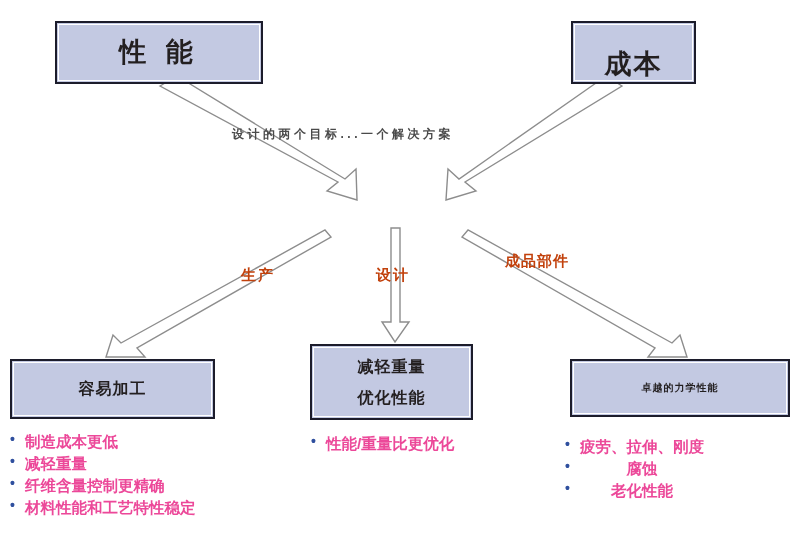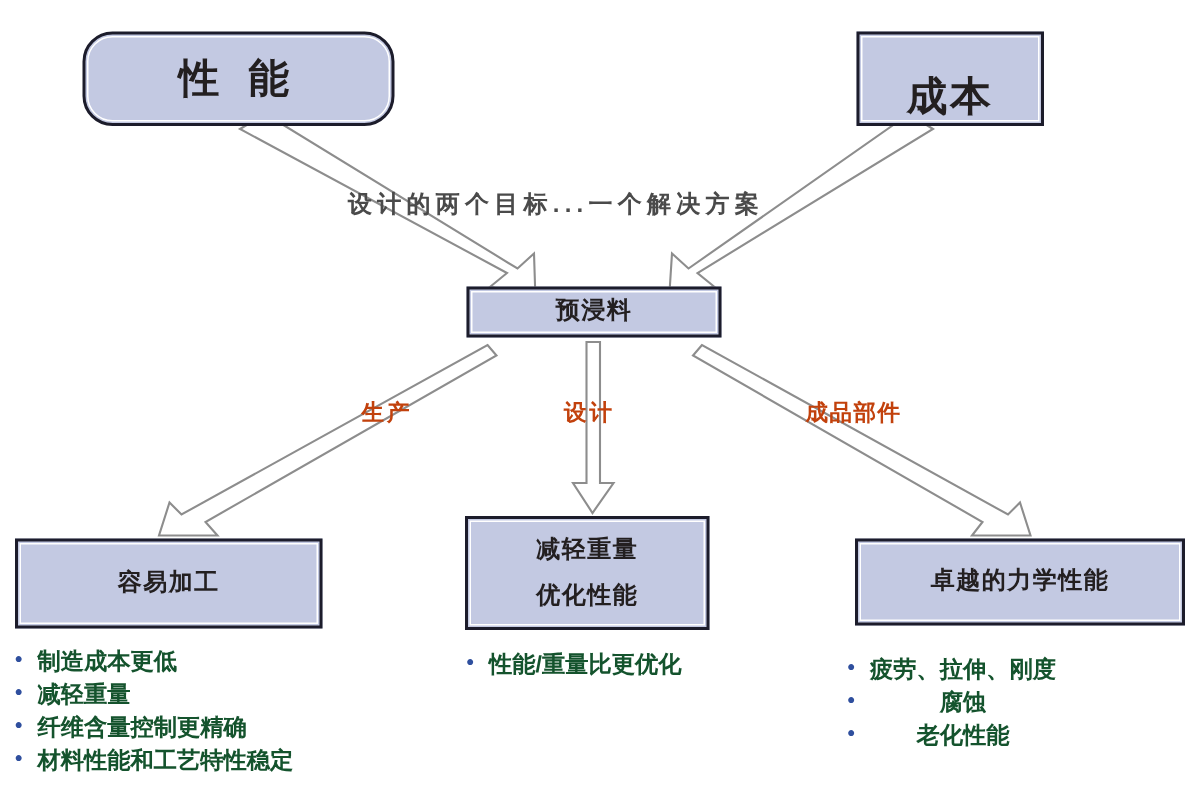--- a/index.html
+++ b/index.html
@@ -35,67 +35,67 @@
     display: flex;
     flex-direction: column;
     align-items: center;
     justify-content: center;
     color: #231f20;
     text-align: center;
     line-height: 1.35;
   }
   #node-performance {
     left: 55px; top: 21px; width: 208px; height: 63px;
-    font-size: 27px; font-weight: bold; letter-spacing: 6px; border-radius: 20px;
+    font-size: 27px; font-weight: bold; letter-spacing: 6px;
   }
   #node-cost {
     left: 571px; top: 21px; width: 125px; height: 63px;
     font-size: 27px; font-weight: bold; letter-spacing: 2px; justify-content: flex-end;
   }
   #node-prepreg {
     left: 311px; top: 191px; width: 170px; height: 34px;
     font-size: 16px; font-weight: bold; letter-spacing: 1px;
   }
   #node-easy-processing {
     left: 10px; top: 359px; width: 205px; height: 60px;
     font-size: 16px; font-weight: bold; letter-spacing: 1px;
   }
   #node-weight-reduction {
     left: 310px; top: 344px; width: 163px; height: 76px;
     font-size: 16px; font-weight: bold; letter-spacing: 1px;
   }
   #node-weight-reduction .line2 { margin-top: 9px; }
   #node-mechanical {
     left: 570px; top: 359px; width: 220px; height: 58px;
-    font-size: 16px; font-weight: bold; letter-spacing: 1px;
+    font-size: 10px; font-weight: bold; letter-spacing: 1px;
   }
 
   .edge-label {
     position: absolute;
     color: #c2410c;
     font-size: 15px;
     font-weight: bold;
     white-space: nowrap;
   }
   #label-two-goals {
     left: 232px; top: 126px;
-    font-size: 16px;
+    font-size: 12px;
     letter-spacing: 3.5px;
     color: #4a4a4a;
   }
   #label-production { left: 241px; top: 266px; letter-spacing: 2px; }
   #label-design     { left: 376px; top: 266px; letter-spacing: 2px; }
-  #label-finished   { left: 505px; top: 266px; letter-spacing: 1px; margin-left: 32px; }
+  #label-finished   { left: 505px; top: 252px; letter-spacing: 1px; }
 
   .bullets {
     position: absolute;
     margin: 0;
     padding: 0;
     list-style: none;
-    color: #14532d;
+    color: #ec4899;
     font-size: 15.5px;
     font-weight: bold;
     line-height: 1.42;
   }
   .bullets li {
     position: relative;
     padding-left: 15px;
     white-space: nowrap;
   }
   .bullets li::before {
@@ -133,23 +133,20 @@
   <div class="node" id="node-performance">
     <span>性 能</span>
   </div>
 
   <div class="node" id="node-cost">
     <span>成本</span>
   </div>
 
   <div class="edge-label" id="label-two-goals">设计的两个目标...一个解决方案</div>
 
-  <div class="node" id="node-prepreg">
-    <span>预浸料</span>
-  </div>
 
   <div class="edge-label" id="label-production">生产</div>
   <div class="edge-label" id="label-design">设计</div>
   <div class="edge-label" id="label-finished">成品部件</div>
 
   <div class="node" id="node-easy-processing">
     <span>容易加工</span>
   </div>
 
   <div class="node" id="node-weight-reduction">

